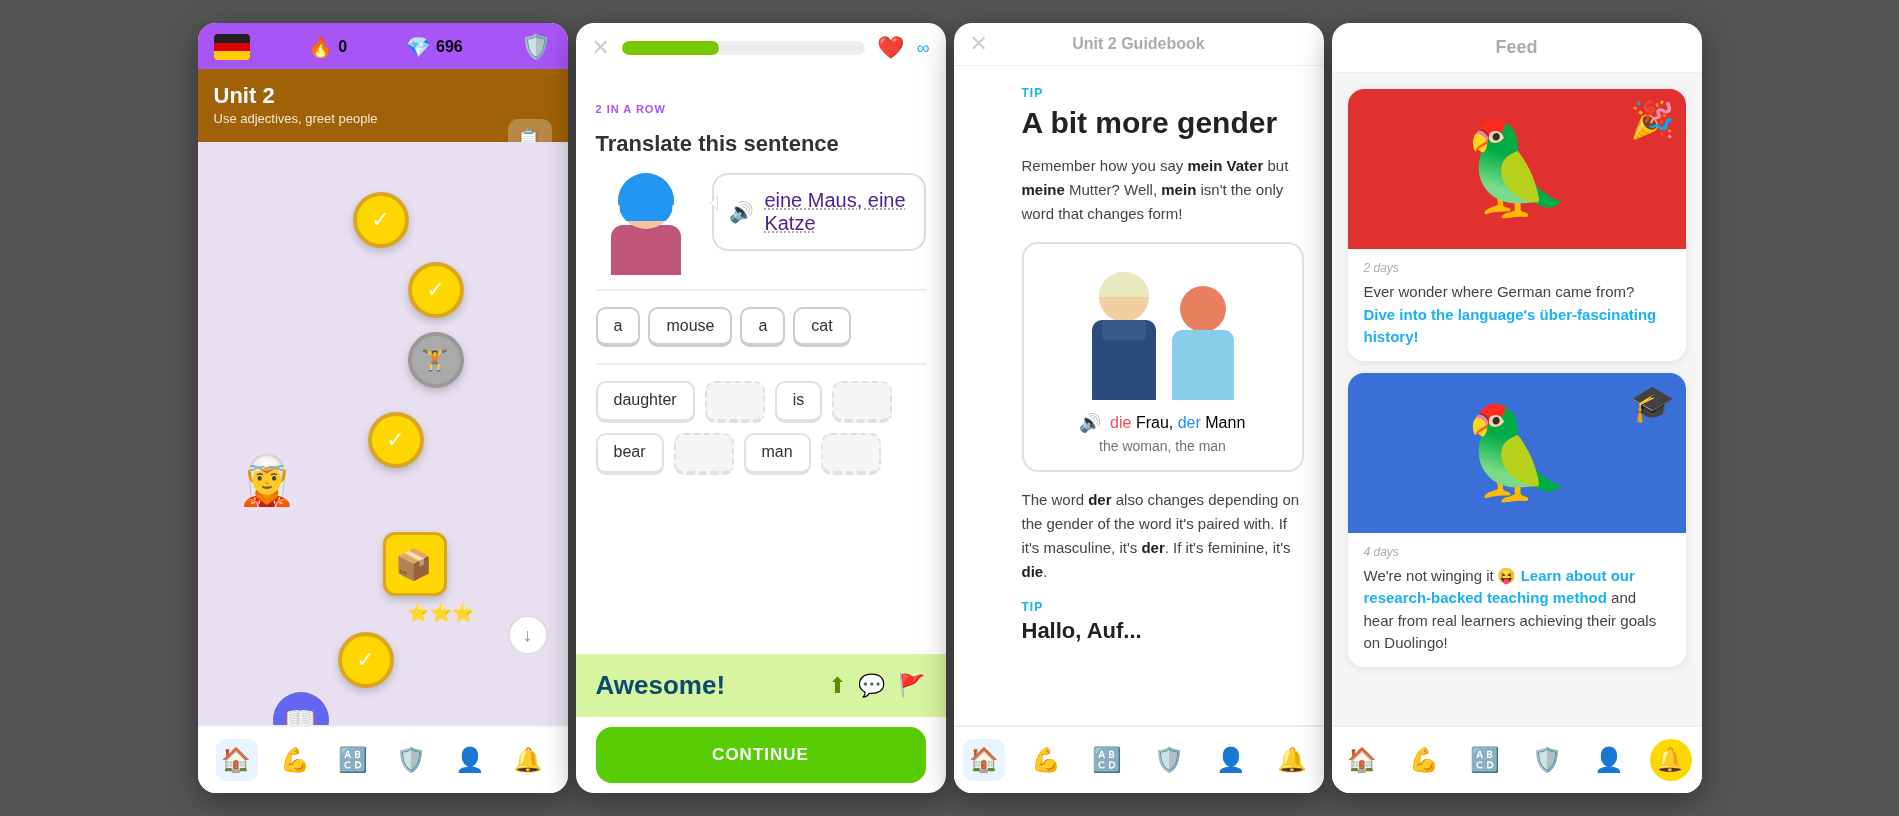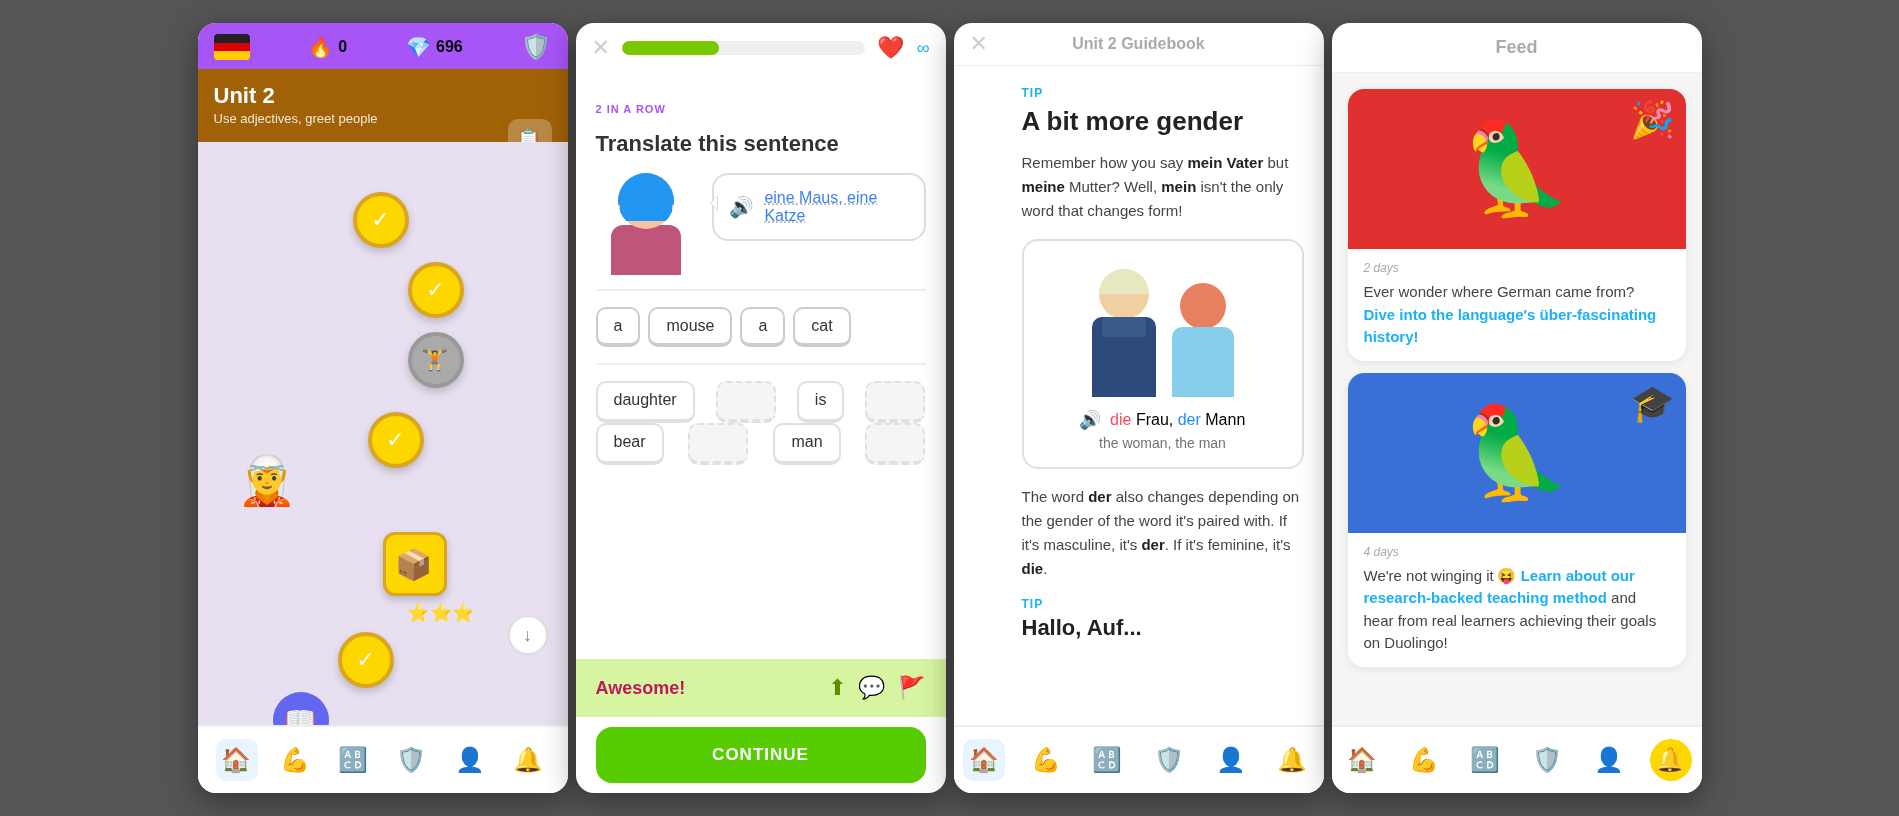--- a/index.html
+++ b/index.html
@@ -245,22 +245,22 @@
       left: -9px;
       top: 22px;
       border: 6px solid transparent;
       border-right-color: #fff;
     }
     .sound-icon {
       color: #2196F3;
       font-size: 20px;
     }
     .s2-german-text {
-      font-size: 16px;
-      color: #3b82f6;
+      font-size: 20px;
+      color: #4c1d95;
       font-weight: 500;
       text-decoration: underline dotted #aaa;
     }
     .s2-answer-area {
       min-height: 60px;
       border-bottom: 2px solid #eee;
       border-top: 2px solid #eee;
       margin: 0 20px;
       padding: 16px 0;
       display: flex;
@@ -285,32 +285,33 @@
     .word-chip.empty {
       background: #f5f5f5;
       border-style: dashed;
       width: 60px;
       height: 42px;
     }
     .s2-word-bank {
       padding: 16px 20px;
       display: flex;
       flex-wrap: wrap;
-      justify-content: space-between;
+      gap: 10px;
+      justify-content: flex-start;
     }
     .s2-feedback {
       background: #d7f5a0;
       padding: 16px 20px;
       display: flex;
       align-items: center;
       justify-content: space-between;
     }
     .s2-awesome {
-      color: #be185d;
-      font-size: 18px;
+      color: #0c4a6e;
+      font-size: 26px;
       font-weight: 800;
     }
     .s2-feedback-icons {
       display: flex;
       gap: 12px;
       font-size: 22px;
       color: #5a8d00;
     }
     .s2-continue-btn {
       background: #58cc02;
@@ -355,21 +356,21 @@
       margin-left: 48px;
     }
     .s3-tip-label {
       color: #1cb0f6;
       font-size: 12px;
       font-weight: 800;
       letter-spacing: 1px;
       margin-bottom: 6px;
     }
     .s3-section-title {
-      font-size: 26px;
+      font-size: 30px;
       font-weight: 800;
       color: #222;
       margin-bottom: 14px;
     }
     .s3-body-text {
       font-size: 15px;
       color: #444;
       line-height: 1.6;
       margin-bottom: 16px;
     }

